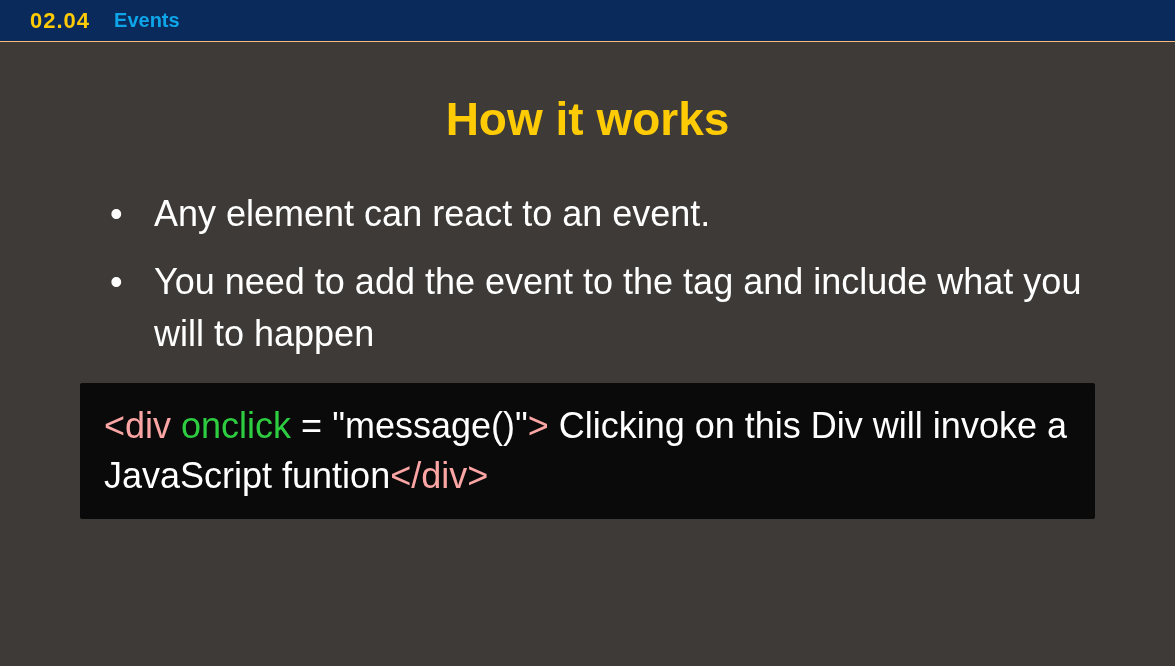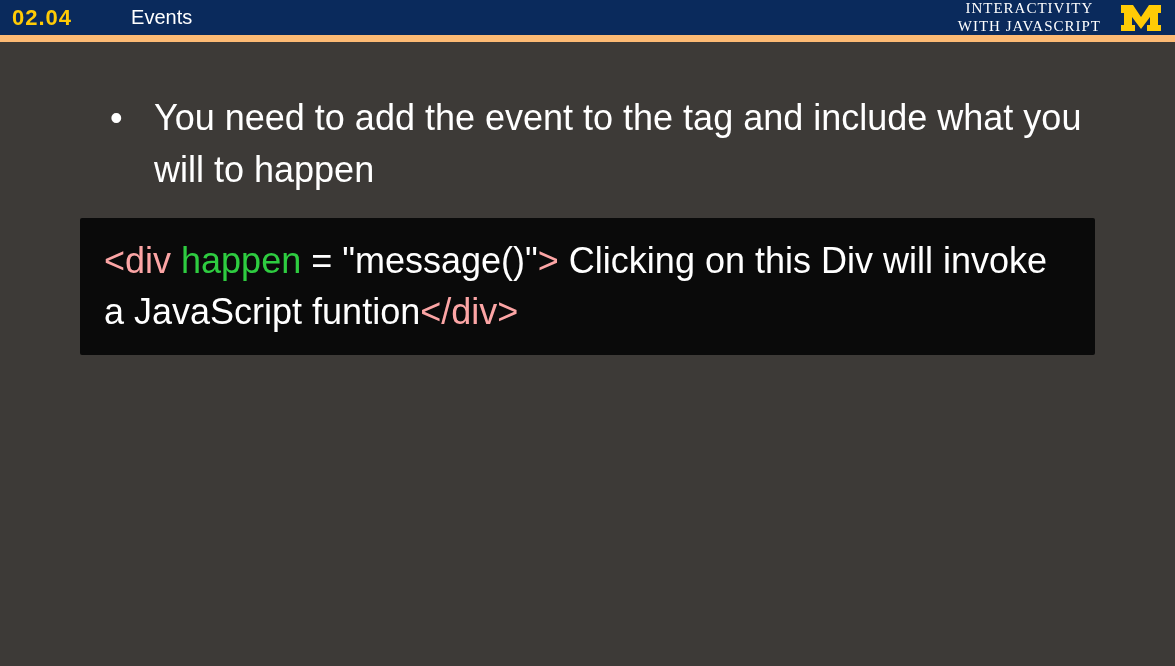--- a/index.html
+++ b/index.html
@@ -13,40 +13,39 @@
       background: #3d3a37;
       font-family: "Helvetica Neue", Helvetica, Arial, sans-serif;
       overflow: hidden;
       position: relative;
     }
     .header {
       background: #0a2a5c;
       height: 42px;
       display: flex;
       align-items: center;
-      padding: 0 12px;
+      padding: 0 30px;
       justify-content: space-between;
-      border-bottom: 7px solid #fdba74;
+      border-bottom: 1px solid #fdba74;
     }
     .header-left {
       display: flex;
       align-items: center;
       gap: 24px;
     }
     .lesson-number {
       color: #ffcb05;
       font-weight: bold;
       font-size: 22px;
       letter-spacing: 1px;
     }
     .lesson-title {
-      color: #ffffff;
+      color: #0ea5e9;
       font-size: 20px;
-      font-weight: 400;
-      margin-left: 35px;
+      font-weight: 700;
     }
     .header-right {
       display: flex;
       align-items: center;
       gap: 18px;
     }
     .course-title {
       color: #ffffff;
       font-size: 15px;
       text-align: center;
@@ -113,33 +112,24 @@
     .code-text { color: #ffffff; }
   </style>
 </head>
 <body>
 
 <div class="header">
   <div class="header-left">
     <span class="lesson-number">02.04</span>
     <span class="lesson-title">Events</span>
   </div>
-  <div class="header-right">
-    <div class="course-title">
-      <div>INTERACTIVITY</div>
-      <div>WITH JAVASCRIPT</div>
-    </div>
-    <div class="logo">
-      <svg viewBox="0 0 44 30">
-        <path d="M2 28 L2 22 L5 22 L5 10 L2 10 L2 2 L14 2 L22 14 L30 2 L42 2 L42 10 L39 10 L39 22 L42 22 L42 28 L28 28 L28 22 L31 22 L31 14 L22 26 L13 14 L13 22 L16 22 L16 28 Z" fill="#ffcb05"></path>
-      </svg>
-    </div>
-  </div>
 </div>
 
 <div class="content">
+  <h1 class="slide-title">How it works</h1>
   <ul class="bullets">
+    <li>Any element can react to an event.</li>
     <li>You need to add the event to the tag and include what you will to happen</li>
   </ul>
   <div class="code-block">
-    <span class="code-tag">&lt;div</span><span class="code-attr"> happen</span><span class="code-eq"> = </span><span class="code-str">"message()"</span><span class="code-tag">&gt;</span><span class="code-text"> Clicking on this Div will invoke a JavaScript funtion</span><span class="code-tag">&lt;/div&gt;</span>
+    <span class="code-tag">&lt;div</span><span class="code-attr"> onclick</span><span class="code-eq"> = </span><span class="code-str">"message()"</span><span class="code-tag">&gt;</span><span class="code-text"> Clicking on this Div will invoke a JavaScript funtion</span><span class="code-tag">&lt;/div&gt;</span>
   </div>
 </div>
 
 </body></html>

